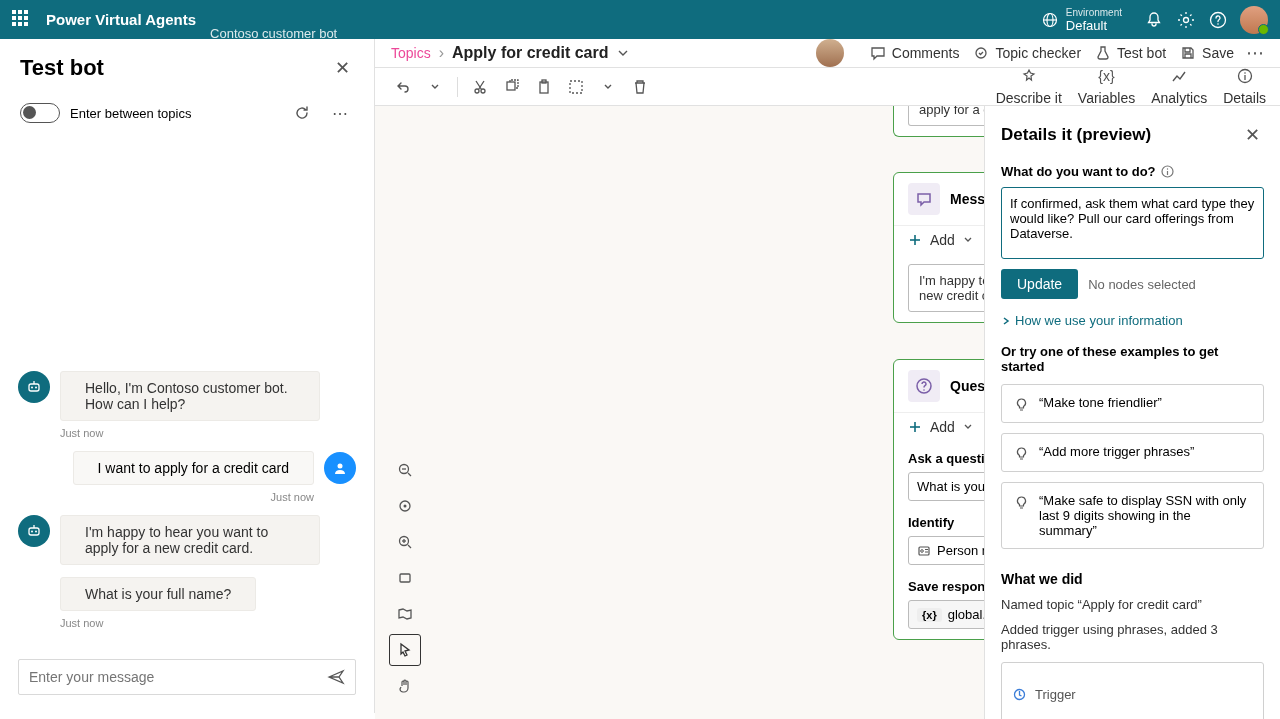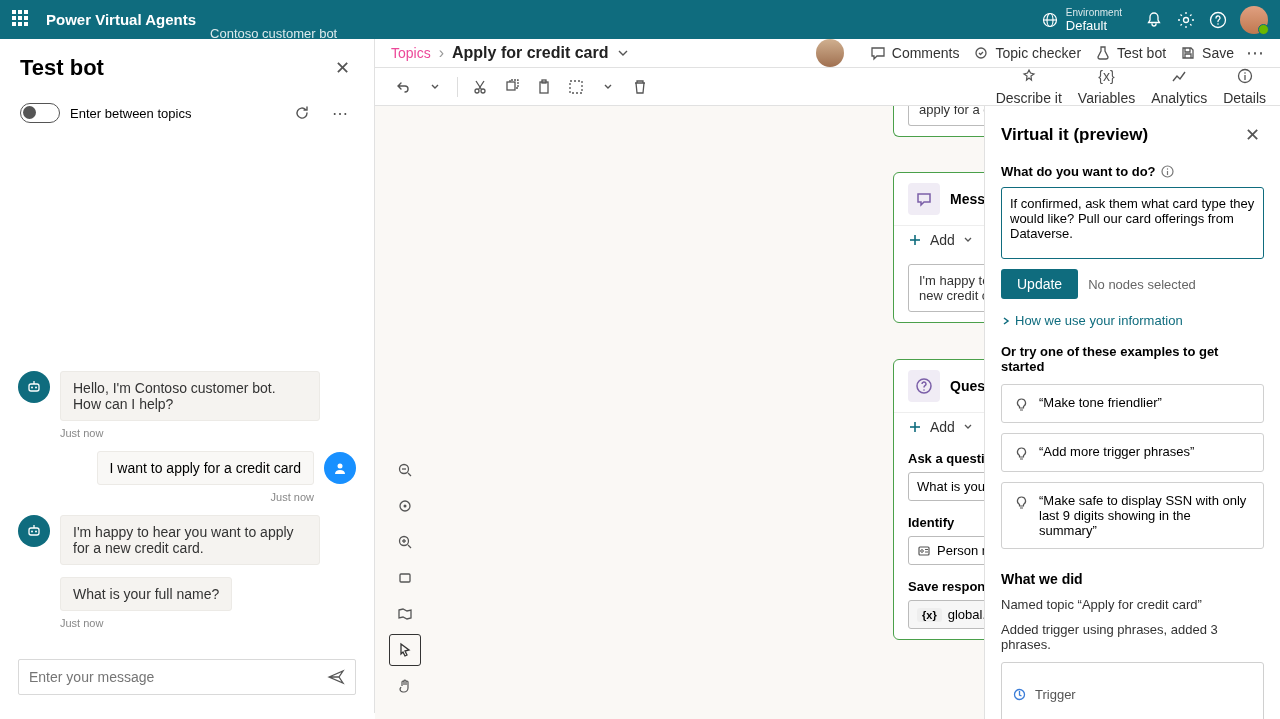--- a/index.html
+++ b/index.html
@@ -32,21 +32,21 @@
 .toggle::after { content:''; position:absolute; left:2px; top:2px; width:13px; height:13px; border-radius:50%; background:#555; }
 .track-label { font-size: 13px; flex:1; }
 .icon-btn-sm { width:28px; height:28px; display:flex; align-items:center; justify-content:center; cursor:pointer; color:#555; }
 .chat-tab { background:#0f6c7e; color:#fff; padding: 7px 14px; margin: 0 10px; display:flex; align-items:center; border-radius:2px; }
 .chat-tab-label { flex:1; font-size:14px; }
 .chat-body { flex:1; overflow:auto; padding: 10px 18px; display:flex; flex-direction:column; justify-content:flex-end; }
 .msg-row { display:flex; gap:10px; margin-bottom:4px; align-items:flex-start; }
 .msg-row.user { justify-content:flex-end; align-items:center; }
 .bot-avatar { width:32px; height:32px; border-radius:50%; background:#0f6c7e; display:flex; align-items:center; justify-content:center; color:#fff; flex-shrink:0; }
 .user-avatar { width:32px; height:32px; border-radius:50%; background:#1890ff; display:flex; align-items:center; justify-content:center; color:#fff; flex-shrink:0; }
-.bubble { background:#f5f3f0; border:1px solid #eceae6; border-radius:3px; padding:8px 12px; font-size:14px; max-width:260px; }
+.bubble { background:#f5f3f0; border:1px solid #eceae6; border-radius:3px; padding:8px 24px; font-size:14px; max-width:260px; }
 .bubble.bot { color:#333; }
 .bubble.user { background:#f9f8f6; }
 .timestamp { font-size:11px; color:#888; margin:2px 0 12px 42px; }
 .timestamp.right { text-align:right; margin:2px 42px 12px 0; }
 .input-row { border:1px solid #d9d9d9; margin:8px 18px 18px; border-radius:2px; display:flex; align-items:center; padding:8px 10px; }
 .input-row input { border:none; outline:none; flex:1; font-size:14px; }
 .send-btn { cursor:pointer; color:#555; }
 
 
 .canvas-area { flex:1; display:flex; flex-direction:column; position:relative; }
@@ -471,21 +471,21 @@
             </div>
 
           </div>
         </div>
       </div>
 
     </div>
 
     <div class="describe-panel">
       <div class="describe-header">
-        <div class="describe-title">Virtual it (preview)</div>
+        <div class="describe-title">Details it (preview)</div>
         <div class="close-x">✕</div>
       </div>
       <div class="describe-label">
             <span>What do you want to do?</span>
             <svg width="13" height="13" viewBox="0 0 13 13">
               <circle cx="6.5" cy="6.5" r="5.5" fill="none" stroke="#777" stroke-width="1.2"></circle>
               <circle cx="6.5" cy="4" r="0.7" fill="#777"></circle>
               <line x1="6.5" y1="6" x2="6.5" y2="10" stroke="#777" stroke-width="1.2"></line>
             </svg>
           </div>

